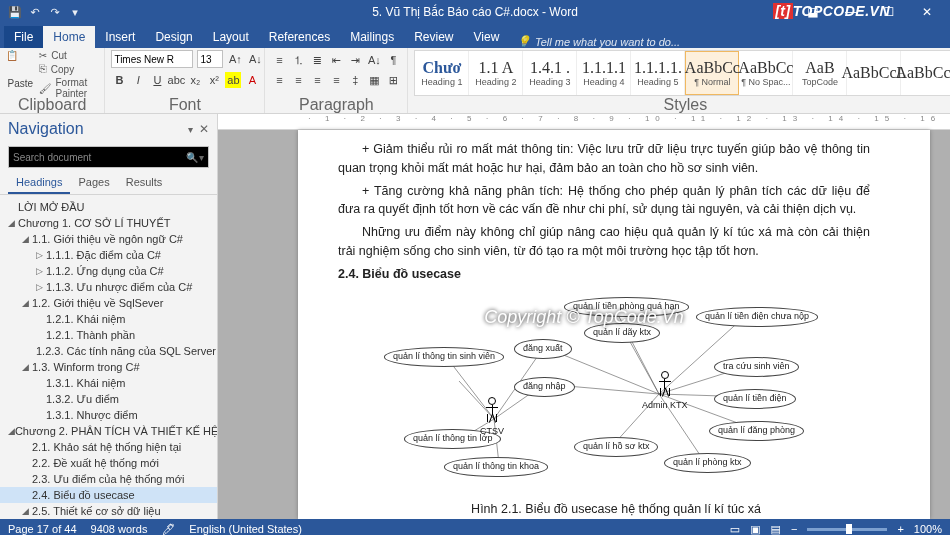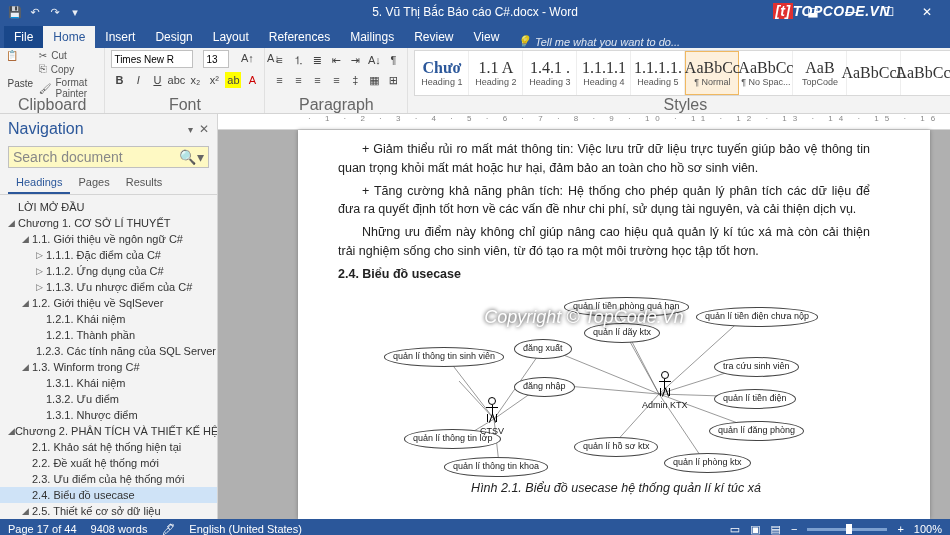--- a/index.html
+++ b/index.html
@@ -16,48 +16,48 @@
 .tab.active { background:#f3f3f3; color:#2b579a; }
 .tellme { margin-left:8px; display:flex; align-items:center; gap:4px; opacity:.85; font-style:italic; font-size:11px; }
 .ribbon { height:66px; background:#f3f3f3; border-bottom:1px solid #d4d4d4; display:flex; }
 .grp { border-right:1px solid #e0e0e0; padding:2px 6px; display:flex; flex-direction:column; height:100%; position:relative; }
 .grp-body { flex:1; display:flex; align-items:flex-start; gap:4px; }
 .grp-label { font-size:16px; color:#666; text-align:center; height:12px; line-height:12px; }
 .btn-lg { display:flex; flex-direction:column; align-items:center; width:40px; font-size:10px; color:#444; }
 .btn-lg .ico { width:28px; height:28px; }
 .btn-stack { display:flex; flex-direction:column; gap:2px; font-size:10px; color:#555; }
 .btn-stack div { display:flex; align-items:center; gap:4px; }
-.font-row { display:flex; gap:10px; align-items:flex-start; }
+.font-row { display:flex; gap:4px; align-items:center; }
 .font-sel { border:1px solid #c0c0c0; background:#fff; font-size:10px; height:18px; padding:0 2px; }
 .icon-row { display:flex; gap:3px; margin-top:2px; }
 .rb-ico { width:16px; height:16px; display:flex; align-items:center; justify-content:center; font-size:11px; color:#444; }
 .styles-gal { display:flex; border:1px solid #d8d8d8; background:#fff; height:46px; }
 .style-item { width:54px; border-right:1px solid #eee; display:flex; flex-direction:column; align-items:center; justify-content:center; font-size:9px; color:#555; }
 .style-item.sel { border:1px solid #f0b860; background:#fdf0dc; }
 .style-prev { font-size:16px; font-family:"Times New Roman",serif; color:#333; }
 .style-prev.h1 { color:#2b579a; font-weight:bold; }
 .main { display:flex; height:405px; }
 .navpane { width:218px; background:#f3f3f3; border-right:1px solid #d4d4d4; display:flex; flex-direction:column; }
 .nav-head { display:flex; align-items:center; padding:6px 8px 4px; color:#2b579a; font-size:16px; }
 .nav-head .close { margin-left:auto; color:#666; font-size:12px; }
-.nav-search { margin:4px 8px; height:22px; border:1px solid #c0c0c0; background:#fef9c3; display:flex; align-items:center; padding:0 4px; font-size:14px; color:#888; }
+.nav-search { margin:4px 8px; height:22px; border:1px solid #c0c0c0; background:#000000; display:flex; align-items:center; padding:0 4px; font-size:10px; color:#888; }
 .nav-search .sico { margin-left:auto; color:#666; }
 .nav-tabs { display:flex; padding:0 8px; border-bottom:1px solid #d4d4d4; font-size:11px; }
 .nav-tab { padding:4px 8px; color:#555; }
 .nav-tab.active { border-bottom:2px solid #2b579a; color:#2b579a; }
 .nav-tree { flex:1; overflow:auto; padding:4px 0; font-size:11px; color:#333; }
 .tree-item { padding:2px 4px 2px 8px; display:flex; align-items:center; white-space:nowrap; overflow:hidden; text-overflow:ellipsis; cursor:pointer; }
 .tree-item.sel { background:#cfe3f7; }
 .tree-tw { width:10px; font-size:9px; color:#666; }
 .doc-area { flex:1; background:#b0b0b0; position:relative; overflow:hidden; }
 .ruler { height:16px; background:#fff; border-bottom:1px solid #d4d4d4; font-size:8px; color:#888; padding-left:90px; letter-spacing:6px; white-space:nowrap; overflow:hidden; }
 .page { position:absolute; left:80px; right:20px; top:16px; bottom:0; background:#fff; box-shadow:0 0 4px rgba(0,0,0,.3); padding:10px 60px 10px 40px; font-family:"Times New Roman",serif; font-size:12.5px; color:#222; line-height:1.5; overflow:hidden; }
 .page p { text-align:justify; margin-bottom:4px; text-indent:24px; }
 .page .h4 { font-weight:bold; text-indent:0; margin-top:4px; }
-.page .caption { text-align:center; font-style:italic; margin-top:0; }
+.page .caption { text-align:center; margin-top:21px; }
 .diagram { width:440px; height:190px; margin:6px auto 0; position:relative; }
 .bubble { position:absolute; border:1px solid #444; border-radius:50%; background:#fff; font-size:9px; display:flex; align-items:center; justify-content:center; padding:2px 8px; white-space:nowrap; }
 .actor { position:absolute; font-size:9px; text-align:center; }
 .actor .stick { width:16px; height:28px; margin:0 auto; }
 .actor .head { width:8px; height:8px; border:1px solid #000; border-radius:50%; margin:0 auto; }
 .actor .body { width:1px; height:10px; background:#000; margin:0 auto; }
 .actor .arms { width:12px; height:1px; background:#000; margin:-8px auto 7px; }
 .actor .legs { width:10px; height:8px; margin:-1px auto 0; border-left:1px solid #000; border-right:1px solid #000; transform:skewX(0deg); position:relative; }
 .actor .legs:before,.actor .legs:after { content:""; position:absolute; top:0; width:1px; height:9px; background:#000; }
 .actor .legs:before { left:4px; transform:rotate(20deg); transform-origin:top; }

